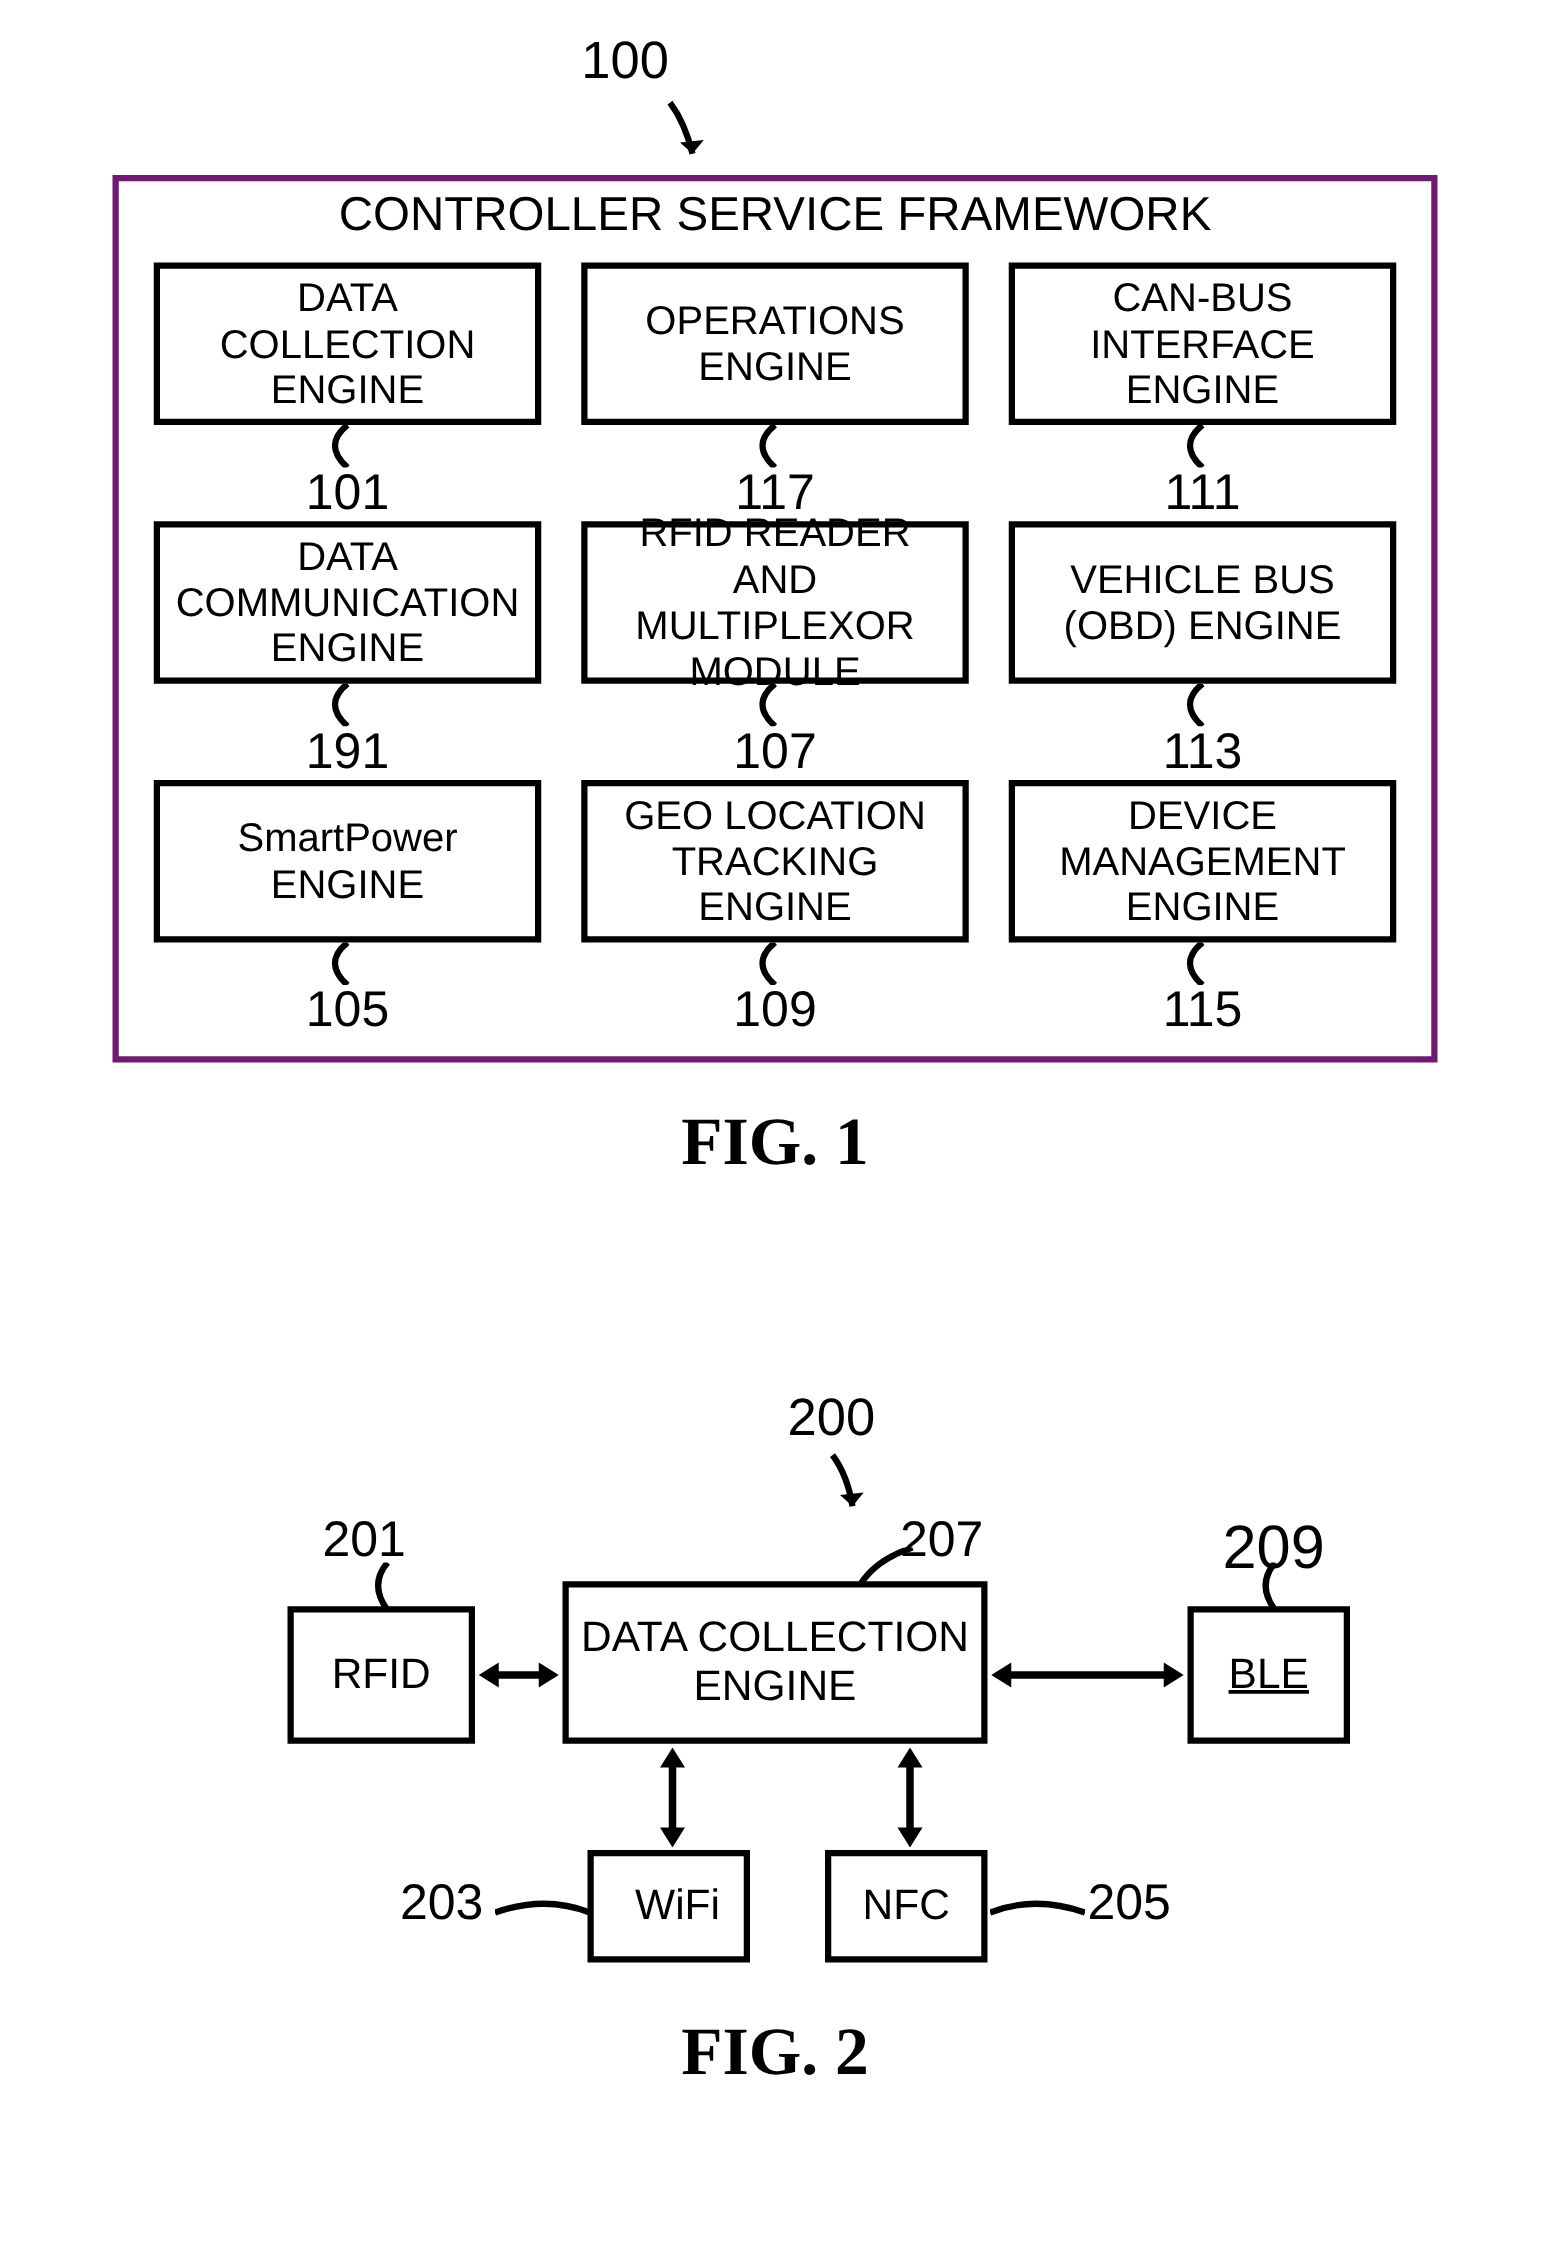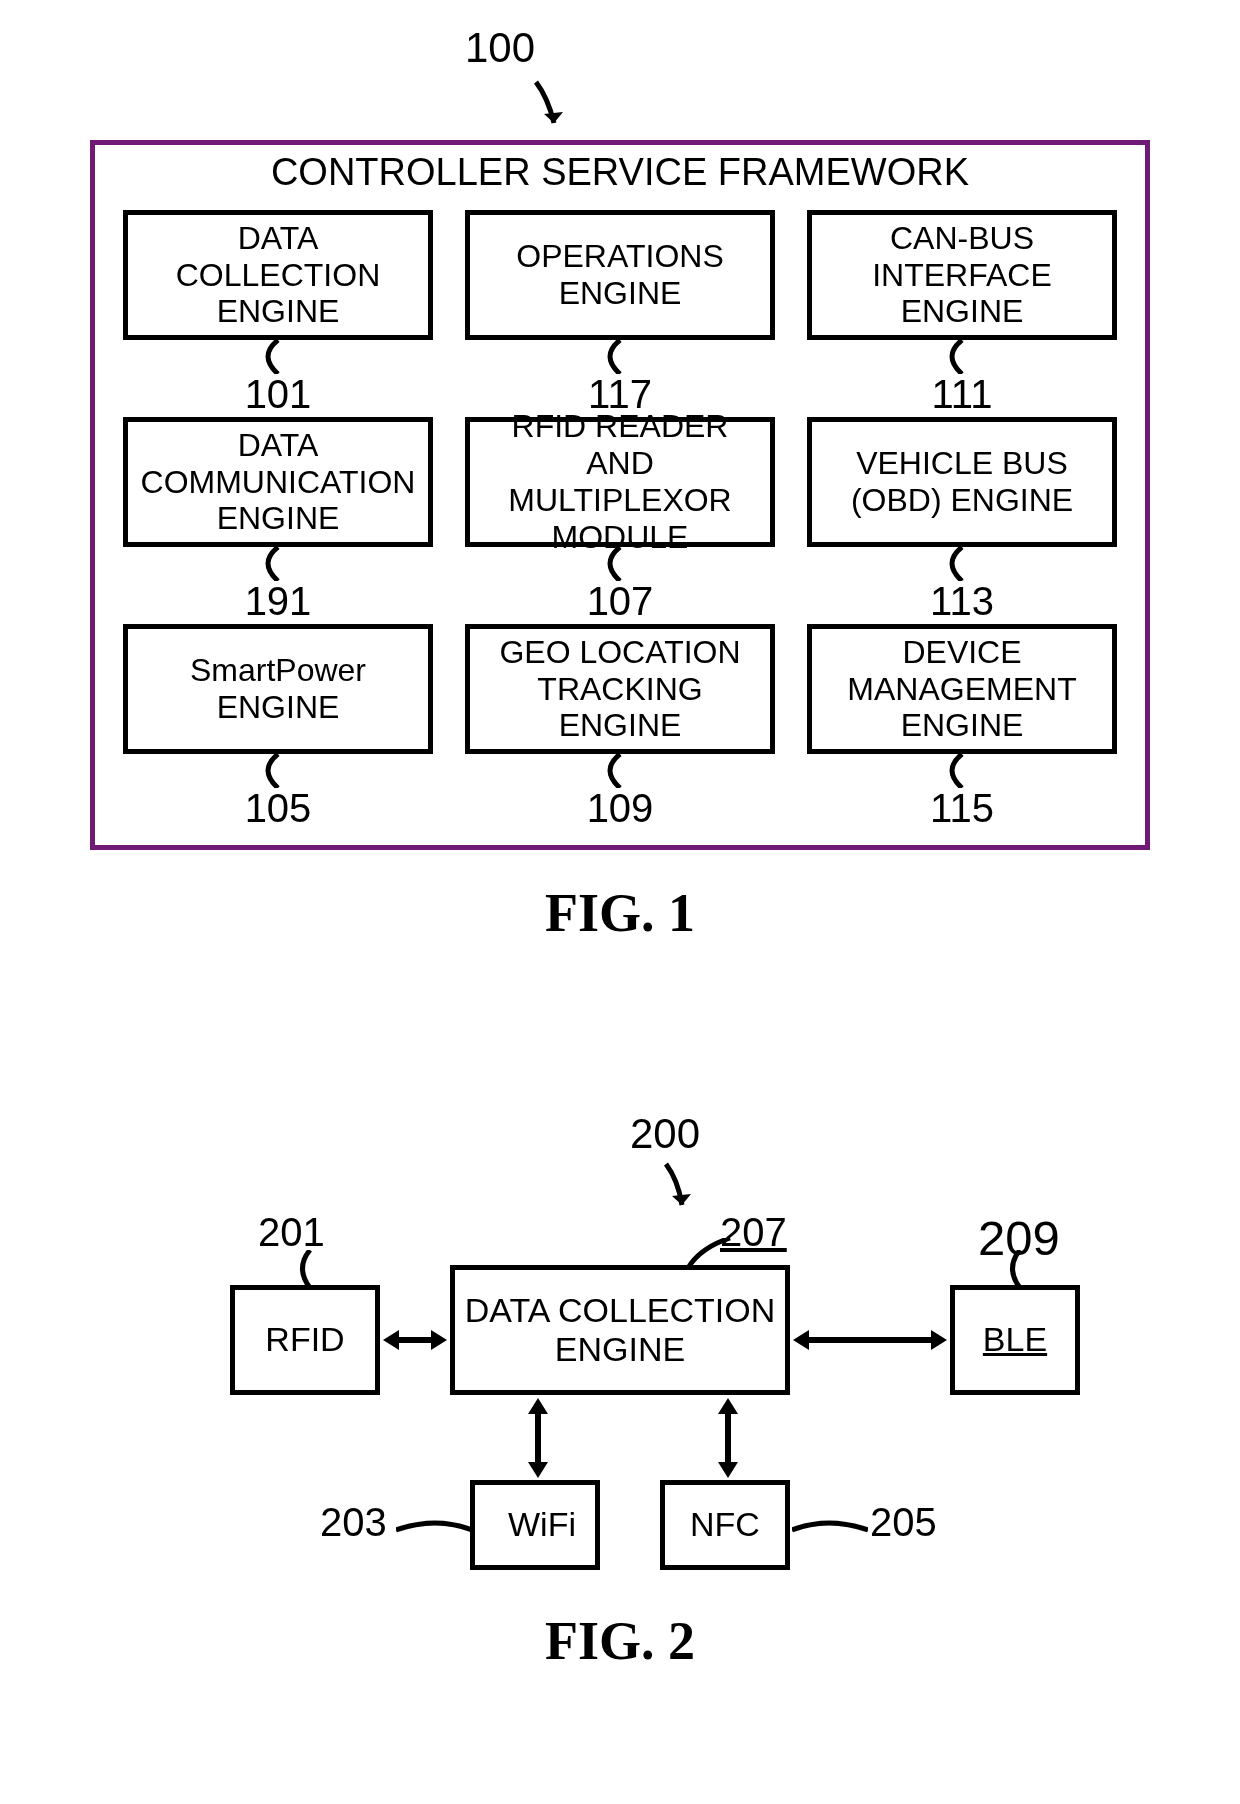--- a/index.html
+++ b/index.html
@@ -86,21 +86,21 @@
     position: absolute;
     left: 630px; top: 0px;
     font-size: 42px;
   }
   .fig2-arrow {
     position: absolute;
     left: 660px; top: 50px;
     width: 40px; height: 60px;
   }
   .fig2-201 { position:absolute; left:258px; top:100px; font-size:40px; }
-  .fig2-207 { position:absolute; left:720px; top:100px; font-size:40px;text-decoration:underline; }
+  .fig2-207 { position:absolute; left:720px; top:100px; font-size:40px; }
   .fig2-209 { position:absolute; left:978px; top:100px; font-size:49px; }
 
   .fig2-box {
     position: absolute;
     border: 5px solid #000;
     display: flex;
     align-items: center;
     justify-content: center;
     text-align: center;
     font-size: 34px;

